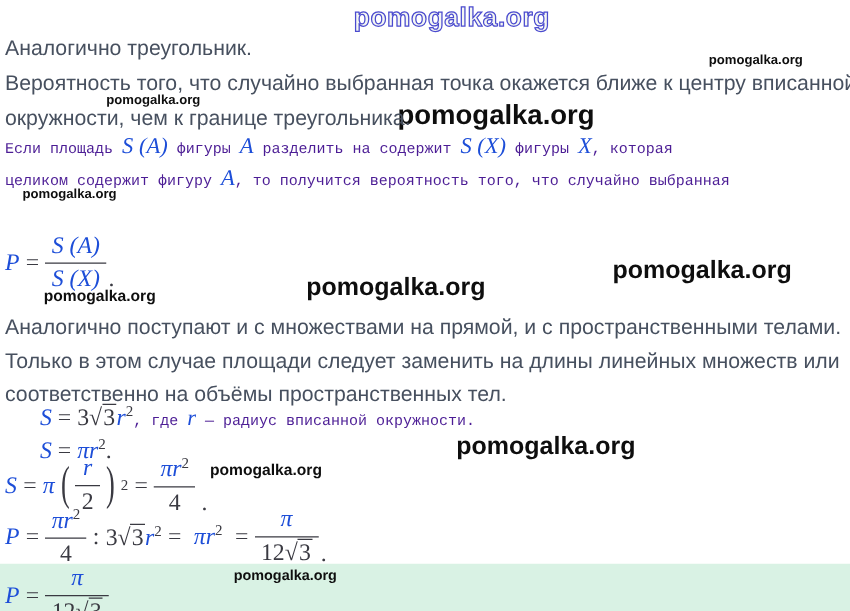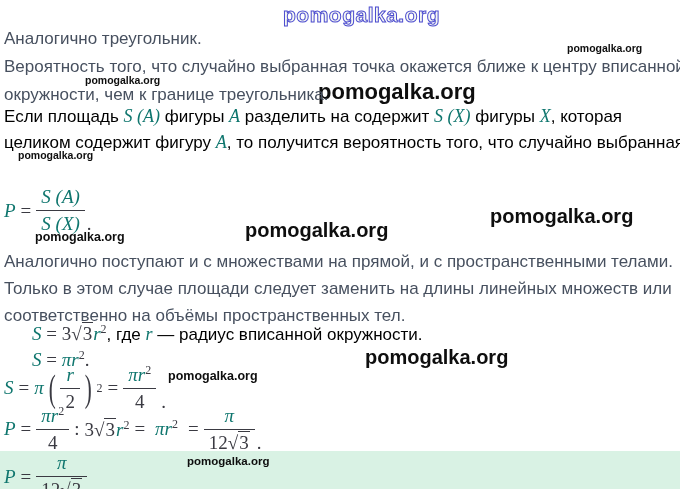--- a/index.html
+++ b/index.html
@@ -11,23 +11,23 @@
     font-family:"Liberation Sans",sans-serif;
     color:#47505f;
   }
   
   .line{
     position:absolute;left:4px;
     font-size:17px;line-height:20px;
     white-space:nowrap;
     color:#47505f;
   }
-  .bt{font-family:Liberation Sans, sans-serif;font-size:17px;color:#000000;}
+  .bt{font-family:Liberation Mono, monospace;font-size:12px;color:#4c1d95;}
   
-  .mvar{font-family:"Liberation Serif",serif;font-style:italic;color:#0f766e;}
+  .mvar{font-family:"Liberation Serif",serif;font-style:italic;color:#1d4ed8;}
   .mord,.mrel{font-family:"Liberation Serif",serif;font-style:normal;color:#3a3a42;}
   .inline-math{font-size:18px;}
   .mline{
     position:absolute;left:4px;
     font-size:19px;white-space:nowrap;color:#3a3a42;
     font-family:"Liberation Serif",serif;
     margin-left:28px;
   }
   .formula{
     position:absolute;left:4px;

